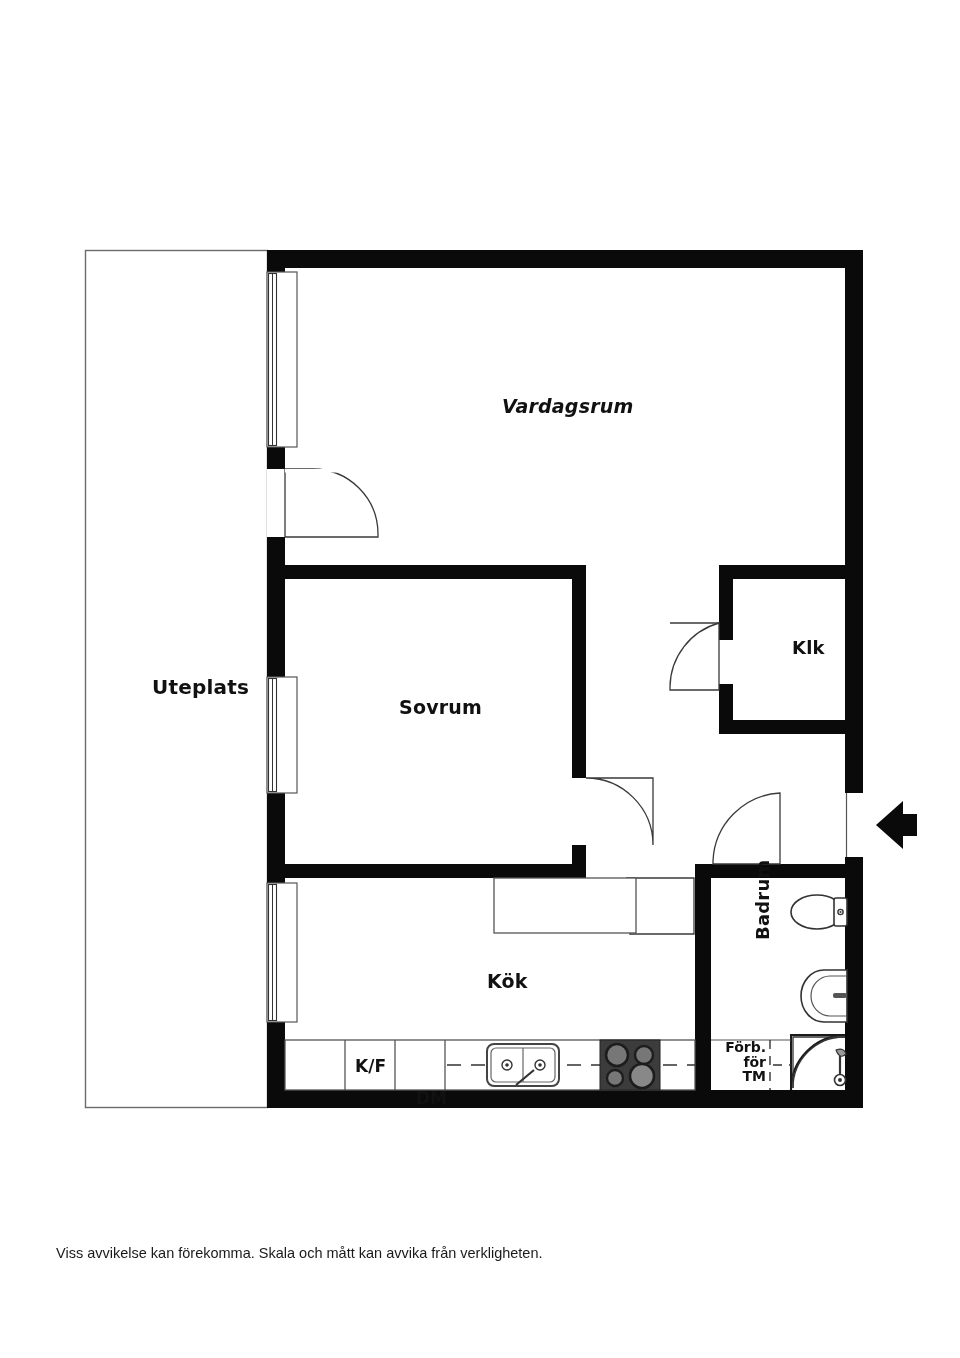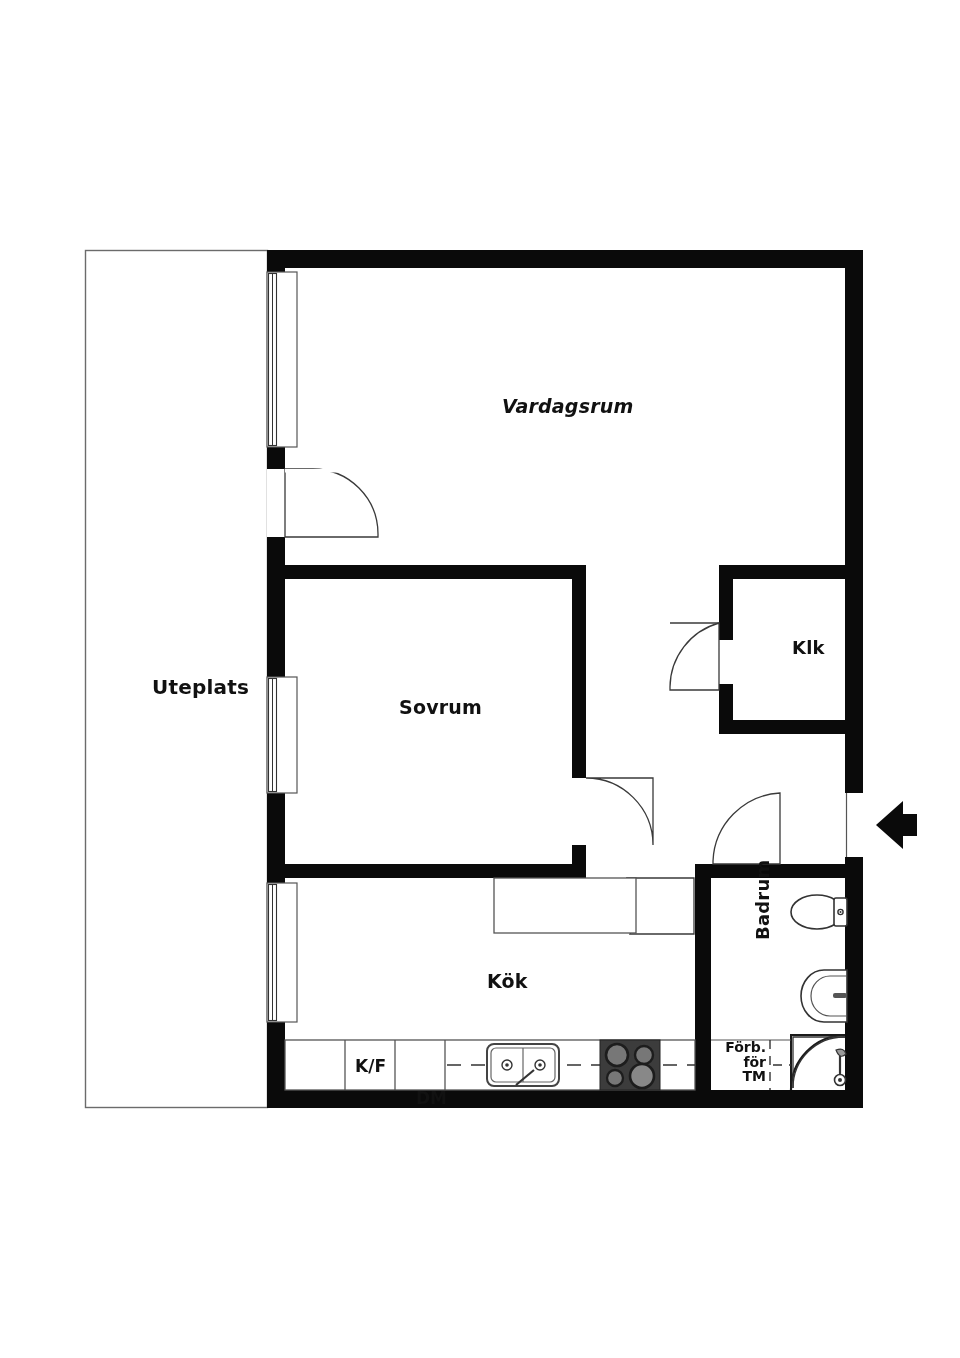--- a/index.html
+++ b/index.html
@@ -258,14 +258,15 @@
   <div class="appliance-label lbl-kf">K/F</div>
 
   <div class="appliance-label lbl-dm">DM</div>
 
   <div class="lbl-forb">
     <div>Förb.</div>
     <div>för</div>
     <div>TM</div>
   </div>
 
+  <div class="disclaimer">Viss avvikelse kan förekomma. Skala och mått kan avvika från verkligheten.</div>
 
 </div>
 
 </body></html>

